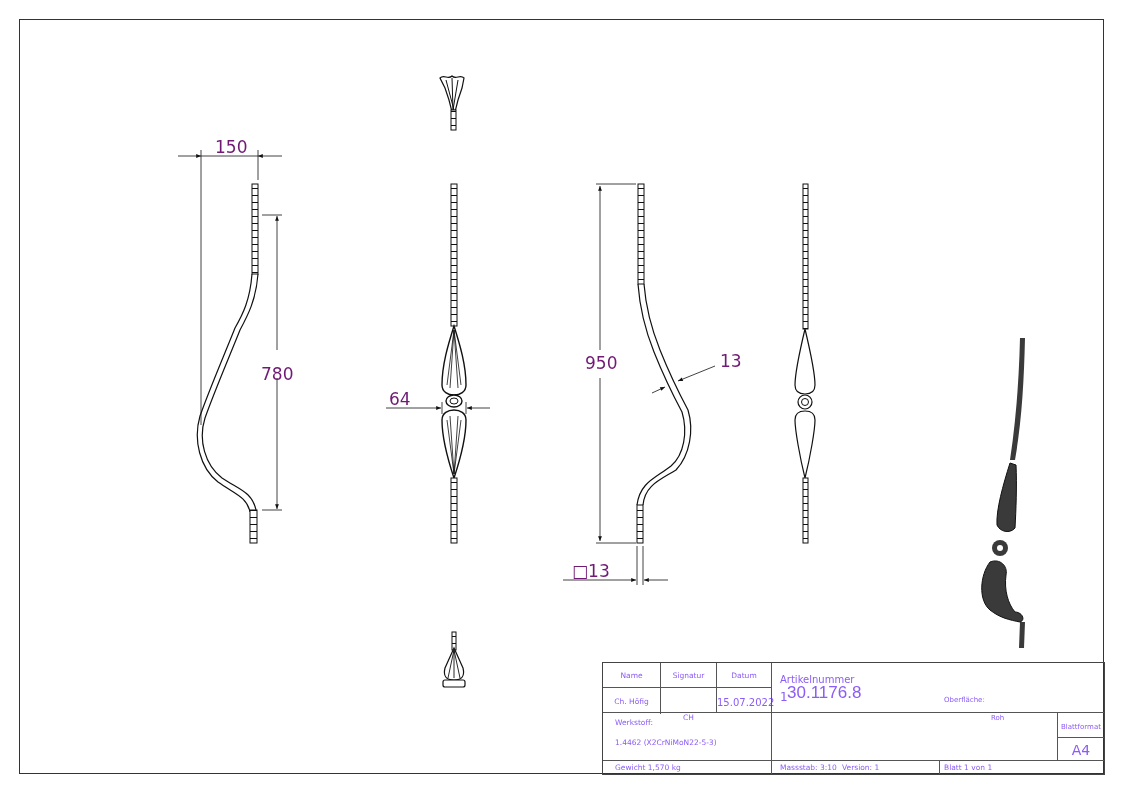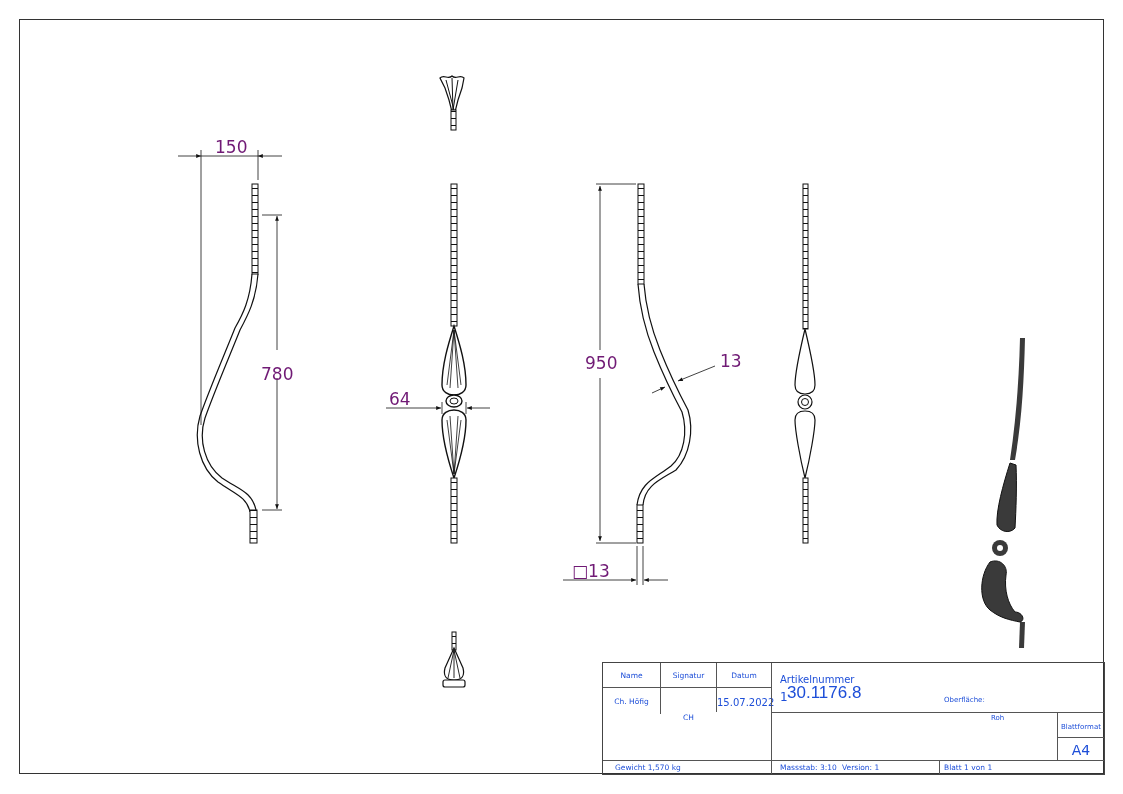--- a/index.html
+++ b/index.html
@@ -1,21 +1,21 @@
 <!DOCTYPE html>
 <html><head>
 <meta charset="utf-8">
 <style>
   html, body { margin: 0; padding: 0; background: #ffffff; }
   body { width: 1123px; height: 794px; position: relative; overflow: hidden; font-family: "DejaVu Sans", sans-serif; }
   .sheet { position: absolute; left: 0; top: 0; width: 1123px; height: 794px; }
   .frame { position: absolute; left: 19px; top: 19px; width: 1085px; height: 755px; border: 1.5px solid #333; box-sizing: border-box; }
   svg.drawing { position: absolute; left: 0; top: 0; }
   .dimtext { position: absolute; font-family: "DejaVu Sans", sans-serif; font-size: 17px; color: #701a75; line-height: 1; }
-  .tb { position: absolute; left: 602px; top: 662px; width: 503px; height: 113px; border: 1.2px solid #444; box-sizing: border-box; font-family: "DejaVu Sans", sans-serif; color: #1d4ed8; }
+  .tb { position: absolute; left: 602px; top: 662px; width: 503px; height: 113px; border: 1.2px solid #444; box-sizing: border-box; font-family: "DejaVu Sans", sans-serif; color: #8b5cf6; }
   .cell { position: absolute; box-sizing: border-box; font-size: 7.5px; line-height: 1; }
   .bl { border-left: 1px solid #555; }
   .bt { border-top: 1px solid #555; }
   .center { text-align: center; }
 </style>
 </head>
 <body>
 
 <div class="sheet">
   <div class="frame"></div>
@@ -141,20 +141,24 @@
     <div class="cell center bt bl" style="left:113px;top:24px;width:55px;height:25px;padding-top:10px;font-size:10px;">15.07.2022</div>
 
     <div class="cell bl" style="left:168px;top:0;width:333px;height:49px;">
       <span style="position:absolute;left:8px;top:12px;font-size:10px;">Artikelnummer</span>
       <span style="position:absolute;left:8px;top:28px;font-size:12px;">1</span>
       <span style="position:absolute;left:15px;top:21px;font-size:17px;font-family:'Liberation Sans',sans-serif;">30.1176.8</span>
       <span style="position:absolute;left:172px;top:10px;font-size:7px;margin-top:24px;">Oberfläche:</span>
       <span style="position:absolute;left:219px;top:10px;font-size:7px;margin-top:42px;">Roh</span>
     </div>
 
+    <div class="cell bt" style="left:0;top:49px;width:168px;height:48px;">
+      <span style="position:absolute;left:12px;top:6px;">Werkstoff:</span>
+      <span style="position:absolute;left:12px;top:26px;">1.4462 (X2CrNiMoN22-5-3)</span>
+    </div>
     <div class="cell bt bl" style="left:168px;top:49px;width:286px;height:48px;"></div>
 
     <div class="cell bt bl center" style="left:454px;top:49px;width:47px;height:25px;padding-top:11px;font-size:7px;">Blattformat</div>
     <div class="cell bt bl center" style="left:454px;top:74px;width:47px;height:23px;padding-top:5px;font-size:14px;">A4</div>
 
     <div class="cell bt" style="left:0;top:97px;width:168px;height:14px;padding:3px 0 0 12px;">Gewicht 1,570 kg</div>
     <div class="cell bt bl" style="left:168px;top:97px;width:168px;height:14px;">
       <span style="position:absolute;left:8px;top:3px;">Massstab: 3:10</span>
       <span style="position:absolute;left:70px;top:3px;">Version: 1</span>
     </div>

